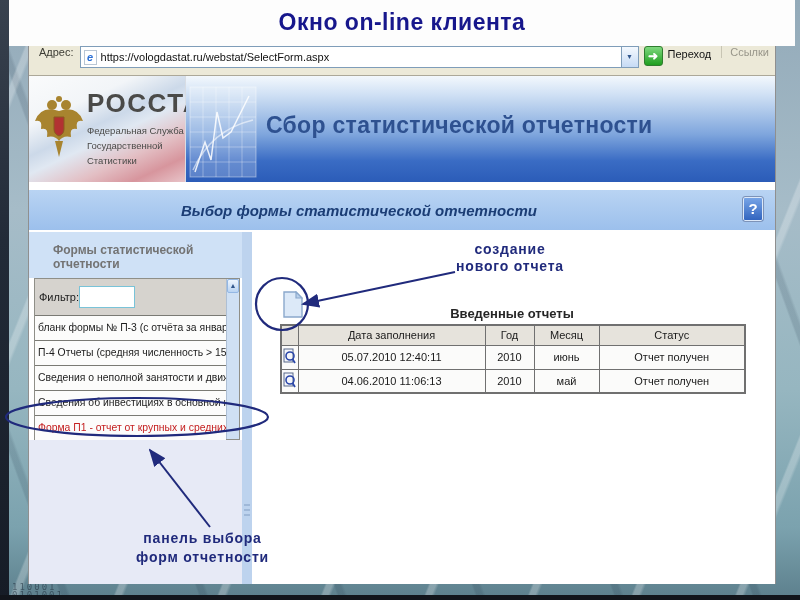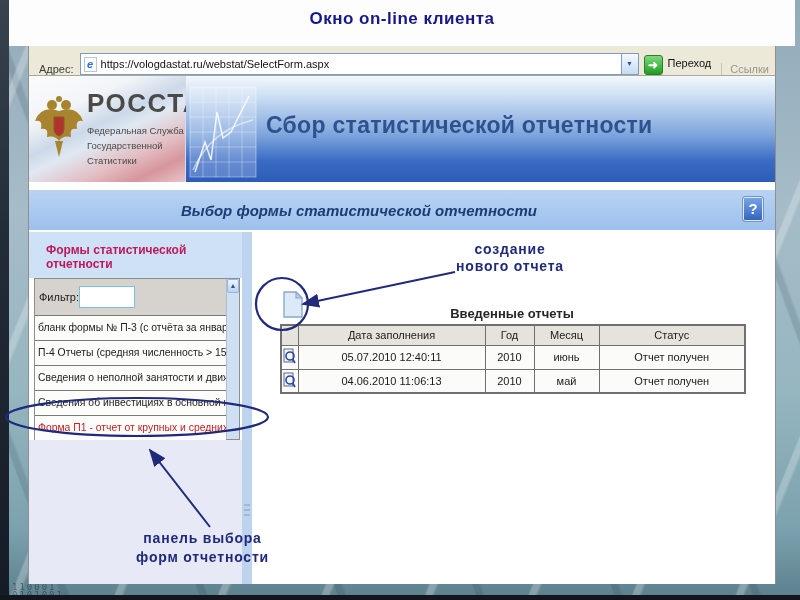--- a/index.html
+++ b/index.html
@@ -16,29 +16,29 @@
   }
   .edge-left { position:absolute; left:0; top:0; width:9px; height:600px; z-index:3;
     background:linear-gradient(180deg,#39424f 0%, #222b38 40%, #161c26 100%); }
   .edge-bottom { position:absolute; left:0; bottom:0; width:800px; height:5px; z-index:3; background:#12151b; }
   .bg-digits { position:absolute; left:12px; top:583px; z-index:2; font-family:"DejaVu Sans Mono", monospace;
     font-size:9px; line-height:8px; color:rgba(25,40,55,.55); letter-spacing:2px; }
 
   
   .title-band { position:absolute; left:9px; top:0; width:786px; height:46px; background:#fdfdfd; z-index:1; }
   .slide-title { position:absolute; left:0; top:9px; width:100%; text-align:center;
-    font-size:17px; font-weight:bold; color:#17178c; letter-spacing:.5px; }
+    font-size:23px; font-weight:bold; color:#17178c; letter-spacing:.5px; }
 
   
   .browser { position:absolute; left:28px; top:46px; width:748px; height:538px; background:#fff;
     border-left:1px solid #8f8f8f; border-right:1px solid #8f8f8f; z-index:2; }
 
   
   .addressbar { position:absolute; left:0; top:0; width:100%; height:30px; background:#ece9d8;
-    border-bottom:1px solid #aca899; display:flex; align-items:flex-end; padding:0 6px; }
+    border-bottom:1px solid #aca899; display:flex; align-items:flex-start; padding:0 6px; }
   .addr-label { font-size:11px; color:#3c3c34; margin:0 6px 0 4px; }
   .addr-input { flex:1; height:22px; background:#fff; border:1px solid #7f9db9; display:flex; align-items:center; padding-left:3px; }
   .ie-icon { width:13px; height:15px; background:#fff; border:1px solid #b9c6d4; color:#2a6fd6; font-size:11px;
     font-weight:bold; font-style:italic; line-height:13px; text-align:center; margin-right:4px; }
   .url-text { flex:1; font-size:11px; color:#111; white-space:nowrap; overflow:hidden; }
   .addr-drop { width:17px; height:20px; border-left:1px solid #7f9db9; background:linear-gradient(180deg,#f4f9fe,#c6dbf5);
     color:#31568c; font-size:7px; text-align:center; line-height:20px; cursor:pointer; }
   .go-btn { display:flex; align-items:center; margin-left:5px; cursor:pointer; }
   .go-icon { width:19px; height:20px; background:linear-gradient(180deg,#7ed87e,#1f9e1f); border:1px solid #2f7d2f;
     border-radius:3px; color:#fff; font-size:12px; font-weight:bold; text-align:center; line-height:18px; }
@@ -63,21 +63,21 @@
   .subheader-title { position:absolute; left:0; top:12px; width:660px; text-align:center;
     font-size:15px; color:#1b3d75; font-weight:600;font-style:italic; }
   .help-btn { position:absolute; right:11px; top:6px; width:22px; height:26px;
     background:linear-gradient(180deg,#7aa7e8,#2f62bd); border:1px solid #7d93b8; border-radius:3px;
     box-shadow:inset 0 0 0 1px #dce8f8; color:#fff; font-size:15px; font-weight:bold;
     text-align:center; line-height:24px; cursor:pointer; }
 
   
   .content { position:absolute; left:0; top:186px; width:100%; height:352px; display:flex; }
   .sidebar { width:213px; display:flex; flex-direction:column; }
-  .side-head { height:46px; background:#cfe1f6; padding:11px 0 0 17px; font-size:12px; color:#be185d; font-weight:600; }
+  .side-head { height:46px; background:#cfe1f6; padding:11px 0 0 24px; font-size:12px; color:#737373; font-weight:600; }
   .listbox { position:relative; margin:0 2px 0 5px; height:162px; background:#d6d3ce; border:1px solid #8f8f88; }
   .lb-scroll { position:absolute; right:0; top:0; bottom:0; width:13px; background:#cfe0f4; border-left:1px solid #aebfd4; cursor:pointer; }
   .lb-up { height:14px; background:linear-gradient(180deg,#eef5fe,#b9d3f2); border:1px solid #93b7e4; border-radius:2px;
     color:#31568c; font-size:7px; text-align:center; line-height:12px; cursor:pointer; }
   .filter-row { height:36px; display:flex; align-items:center; padding-left:4px; }
   .filter-label { font-size:11px; color:#1c1c1c; margin-right:0; }
   .filter-input { width:56px; height:22px; border:1px solid #79c3d8; background:#fff; font-size:11px; padding:0 2px; }
   .list-item { height:25px; border-top:1px solid #7a7a74; background:#fcfcfb; font-size:10.4px; color:#1c1c1c;
     padding:6px 0 0 3px; margin-right:13px; white-space:nowrap; overflow:hidden; cursor:pointer; }
   .list-item.hl { color:#c42020; }

